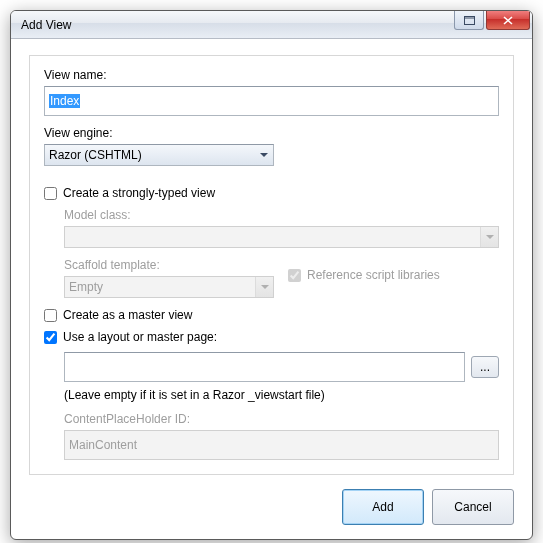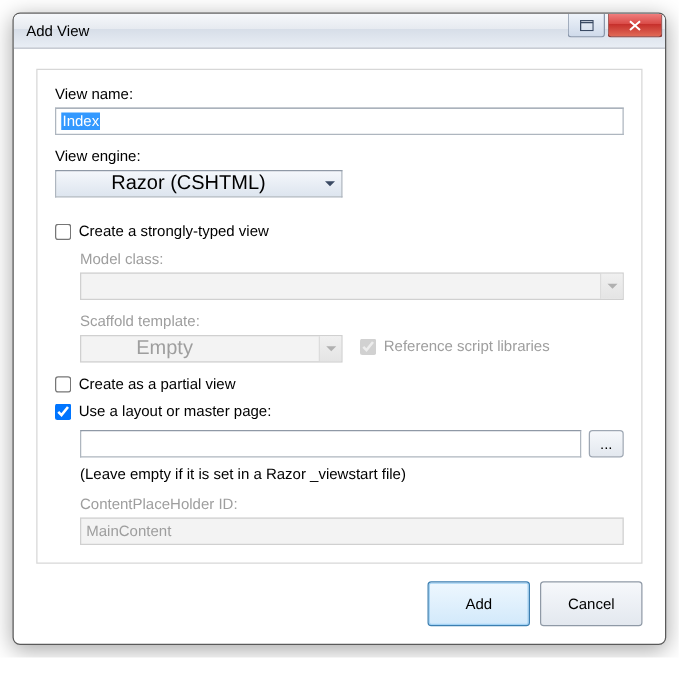--- a/index.html
+++ b/index.html
@@ -74,21 +74,21 @@
     color: #000;
   }
   .label.disabled, .disabled {
     color: #9e9e9e;
   }
   .text-input {
     width: 100%;
     height: 22px;
     border: 1px solid #aeb6bf;
     border-top-color: #8f99a6;
-    padding: 2px 4px;
+    padding: 14px 4px;
     font-size: 12px;
     font-family: inherit;
     background: #fff;
   }
   .text-input[disabled] {
     background: #f3f3f3;
     color: #9e9e9e;
     border-color: #d0d0d0;
   }
   .sel-highlight {
@@ -101,24 +101,23 @@
     border: 1px solid #aeb6bf;
     border-top-color: #8f99a6;
     display: flex;
     align-items: center;
     background: #fff;
     position: relative;
   }
   .combo .combo-text {
     flex: 1;
     padding: 0 4px;
-    font-size: 16px;
+    font-size: 12px;
     white-space: nowrap;
     overflow: hidden;
-    margin-left: 40px;
   }
   .combo .combo-btn {
     width: 18px;
     height: 100%;
     border-left: 1px solid #c8cfd8;
     background: linear-gradient(to bottom,#f4f7fb,#dde5ef);
     display: flex;
     align-items: center;
     justify-content: center;
   }
@@ -261,32 +260,32 @@
         <div class="ref-row">
           <div class="scaffold-col">
             <div class="label disabled">Scaffold template:</div>
             <div class="combo disabled">
               <div class="combo-text">Empty</div>
               <div class="combo-btn">
                 <span class="tri-down"></span>
               </div>
             </div>
           </div>
-          <div class="check-row disabled" style="margin-bottom:6px">
+          <div class="check-row disabled" style="margin-bottom:16px">
             <input type="checkbox" checked="" disabled="" style="">
             <label>Reference script libraries</label>
           </div>
         </div>
       </div>
 
       <div class="spacer"></div>
 
       <div class="check-row">
         <input type="checkbox" style="">
-        <label>Create as a partial view</label>
+        <label>Create as a master view</label>
       </div>
 
       <div class="check-row">
         <input type="checkbox" checked="" style="">
         <label>Use a layout or master page:</label>
       </div>
 
       <div class="indent">
         <div class="layout-row">
           <input class="text-input" style="flex: 1 1 0%;" value="">

